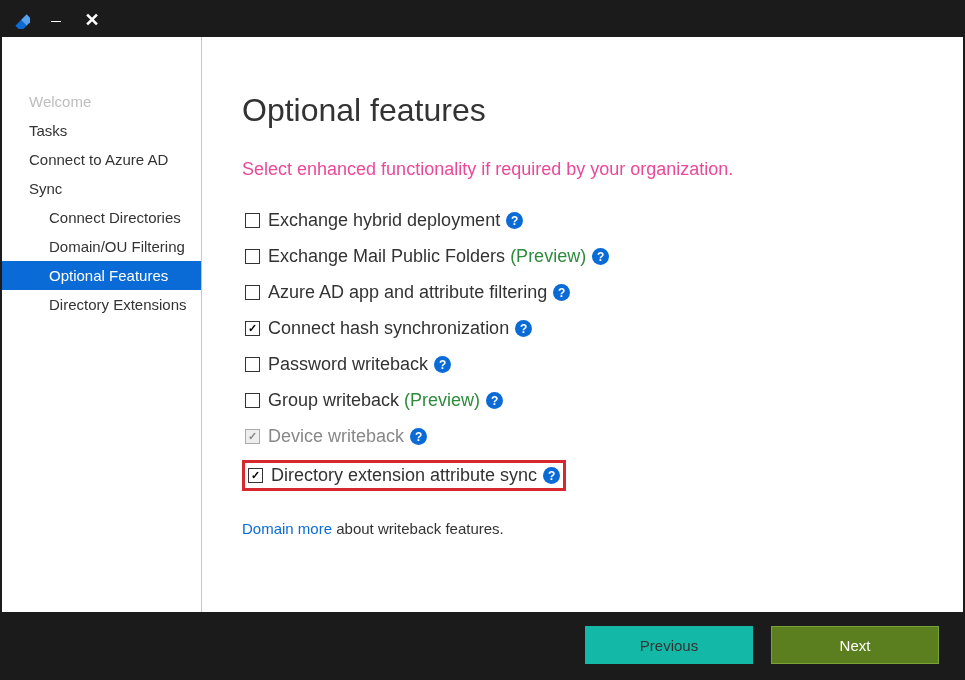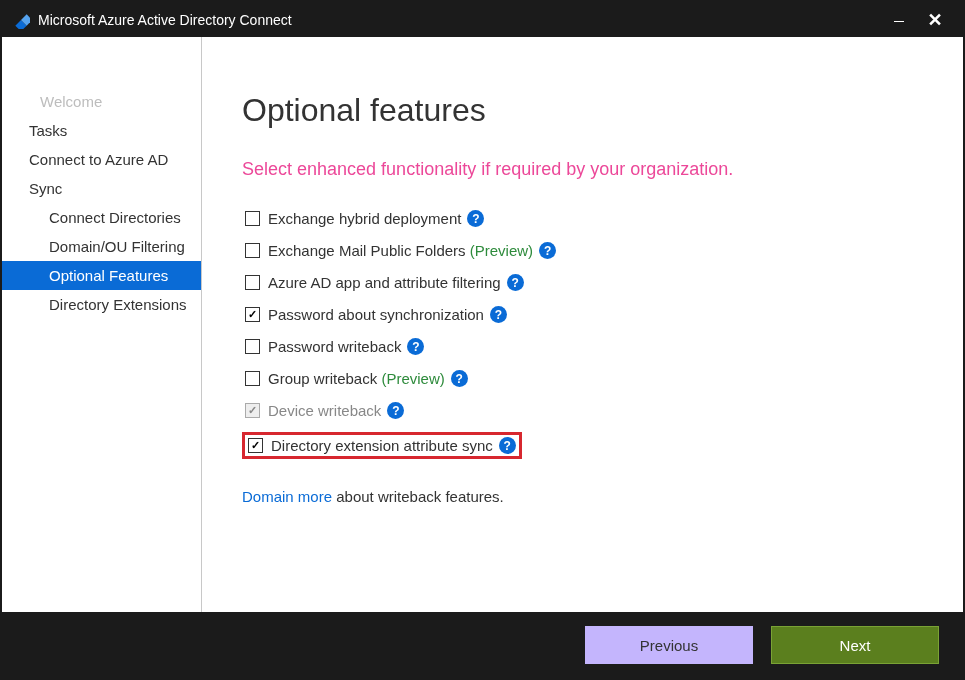--- a/index.html
+++ b/index.html
@@ -9,53 +9,52 @@
     .titlebar .title { font-size: 14px; font-weight: 400; flex: 1; }
     .win-btn { width: 36px; text-align: center; font-size: 15px; cursor: default; color:#fff; }
     .win-min::before { content:""; display:inline-block; width:10px; border-top:1px solid #fff; vertical-align:middle; }
     .win-close { font-weight:bold; font-size:18px; }
     .outer { height: calc(100% - 35px); display:flex; flex-direction:column; }
     .main { flex:1; display:flex; background:#fff; }
     .sidebar { width:200px; border-right:1px solid #c8c8c8; padding-top:50px; }
     .nav-item { padding: 6px 10px 6px 27px; font-size:15px; color:#333; }
     .nav-item.top { padding-left:27px; }
     .nav-item.sub { padding-left:47px; }
-    .nav-item.muted { color:#bdbdbd;margin-left:11px; }
+    .nav-item.muted { color:#bdbdbd; }
     .nav-item.active { background:#0a6bd6; color:#fff; }
     .content { flex:1; padding: 55px 40px 20px 40px; }
     h1 { font-size:32px; font-weight:300; color:#333; margin-bottom:30px; }
     .subtitle { font-size:18px; color:#ec4899; margin-bottom:28px; }
     .feature-row { display:flex; align-items:center; margin-bottom:11px; padding:2px 3px; }
     .checkbox { width:15px; height:15px; border:1px solid #333; margin-right:8px; display:flex; align-items:center; justify-content:center; font-size:11px; font-weight:bold; background:#fff; flex-shrink:0; }
     .checkbox.checked::after { content:"✓"; color:#000; line-height:1; }
     .checkbox.disabled { border-color:#aaa; background:#eee; }
     .checkbox.disabled.checked::after { color:#888; }
-    .feature-label { font-size:15px; color:#333; }
+    .feature-label { font-size:18px; color:#333; }
     .preview { color:#2e8b3c; }
     .disabled-label { color:#888; }
     .help { width:17px; height:17px; border-radius:50%; background:#0a6bd6; color:#fff; font-size:12px; font-weight:bold; display:inline-flex; align-items:center; justify-content:center; margin-left:6px; flex-shrink:0;}
     .highlight-box { border:3px solid #d7272f; padding:2px 3px; display:inline-flex; align-items:center; margin-bottom:11px;}
     .learn-line { margin-top:18px; font-size:15px; color:#333;}
     .learn-link { color:#0a6bd6; cursor:pointer; }
     .footer { height:66px; background:#1b1b1b; display:flex; justify-content:flex-end; align-items:center; padding:0 24px; gap:18px;}
     .btn { width:168px; height:38px; font-size:15px; display:flex; align-items:center; justify-content:center; border:none; }
-    .btn-prev { background:#c4b5fd; color:#333; }
+    .btn-prev { background:#14b8a6; color:#333; }
     .btn-next { background:#5b7f1e; color:#fff; border:1px solid #7aa335; }
   </style>
 </head>
 <body>
 
 <div class="titlebar">
   <span class="title-icon">
     <svg width="18" height="18" viewBox="0 0 18 18">
         <rect x="1" y="9" width="8" height="8" transform="rotate(-45 9 9)" fill="#0a6bd6"></rect>
         <rect x="9" y="1" width="8" height="8" transform="rotate(45 9 9)" fill="#55a3ef"></rect>
       </svg>
   </span>
-  <span class="title">Microsoft Azure Active Directory Connect</span>
   <span class="win-btn win-min"></span>
   <span class="win-btn win-close">✕</span>
 </div>
 
 <div class="outer">
   <div class="main">
     <div class="sidebar">
       <div class="nav-item top muted"><span>Welcome</span></div>
       <div class="nav-item top"><span>Tasks</span></div>
       <div class="nav-item top"><span>Connect to Azure AD</span></div>
@@ -83,21 +82,21 @@
       </div>
 
       <div class="feature-row">
         <span class="checkbox"></span>
         <span class="feature-label"><span>Azure AD app and attribute filtering</span></span>
         <span class="help">?</span>
       </div>
 
       <div class="feature-row">
         <span class="checkbox checked"></span>
-        <span class="feature-label"><span>Password about synchronization</span></span>
+        <span class="feature-label"><span>Connect hash synchronization</span></span>
         <span class="help">?</span>
       </div>
 
       <div class="feature-row">
         <span class="checkbox"></span>
         <span class="feature-label"><span>Password writeback</span></span>
         <span class="help">?</span>
       </div>
 
       <div class="feature-row">

